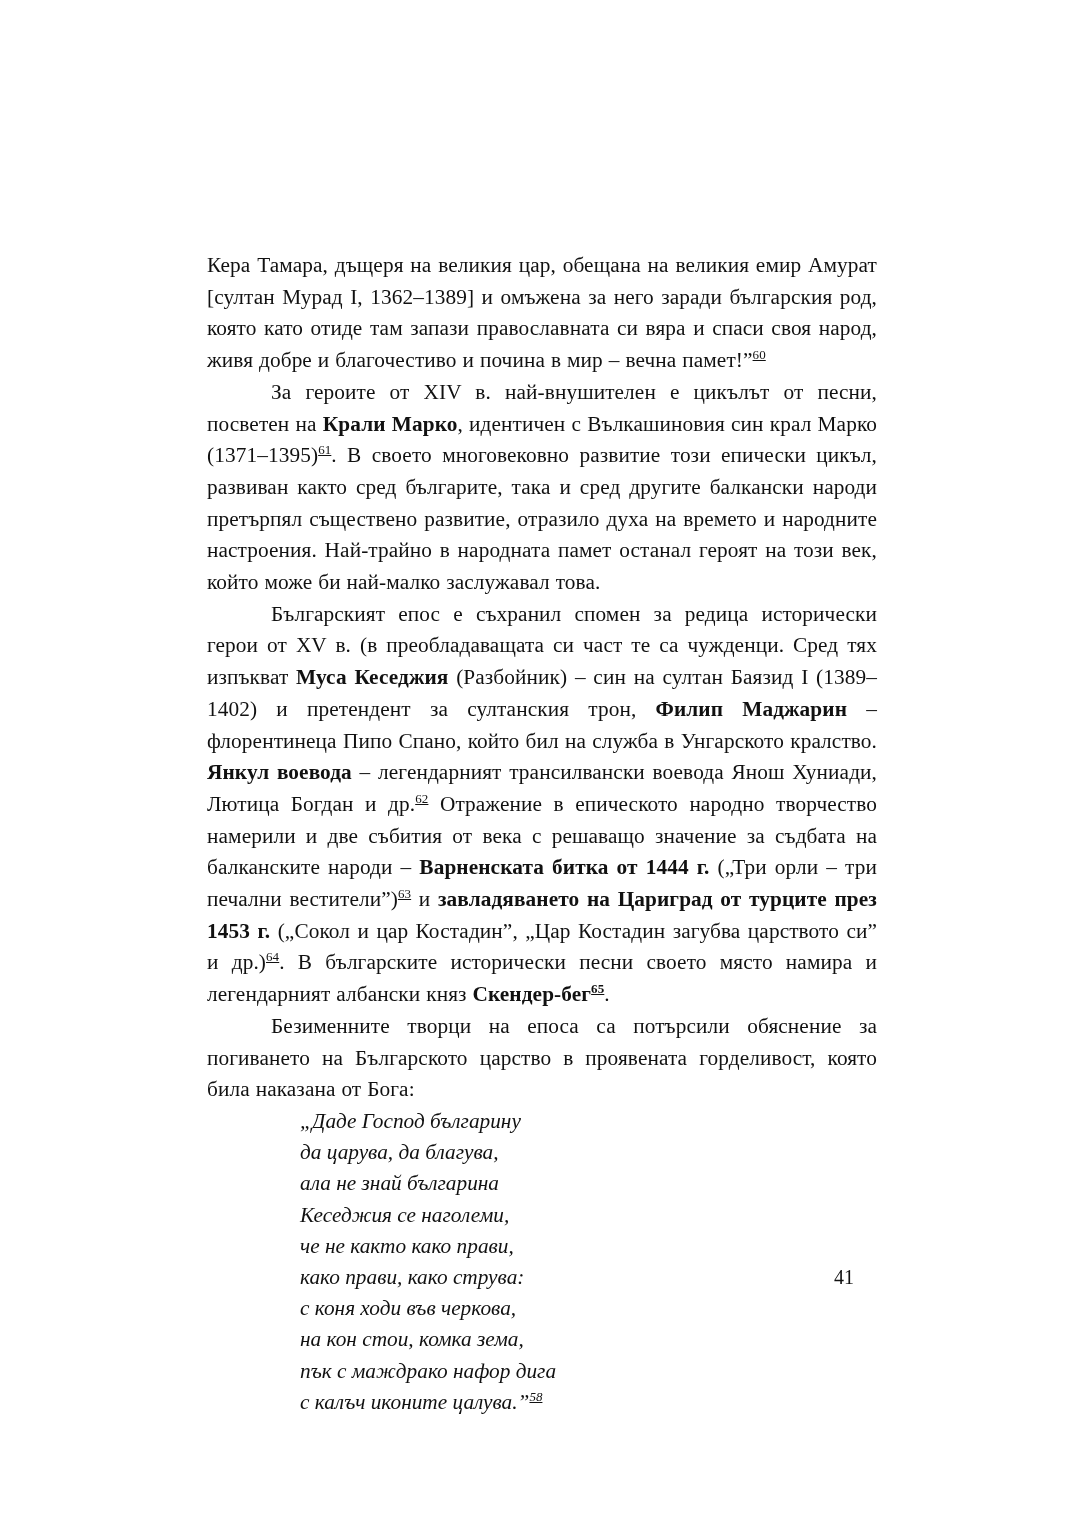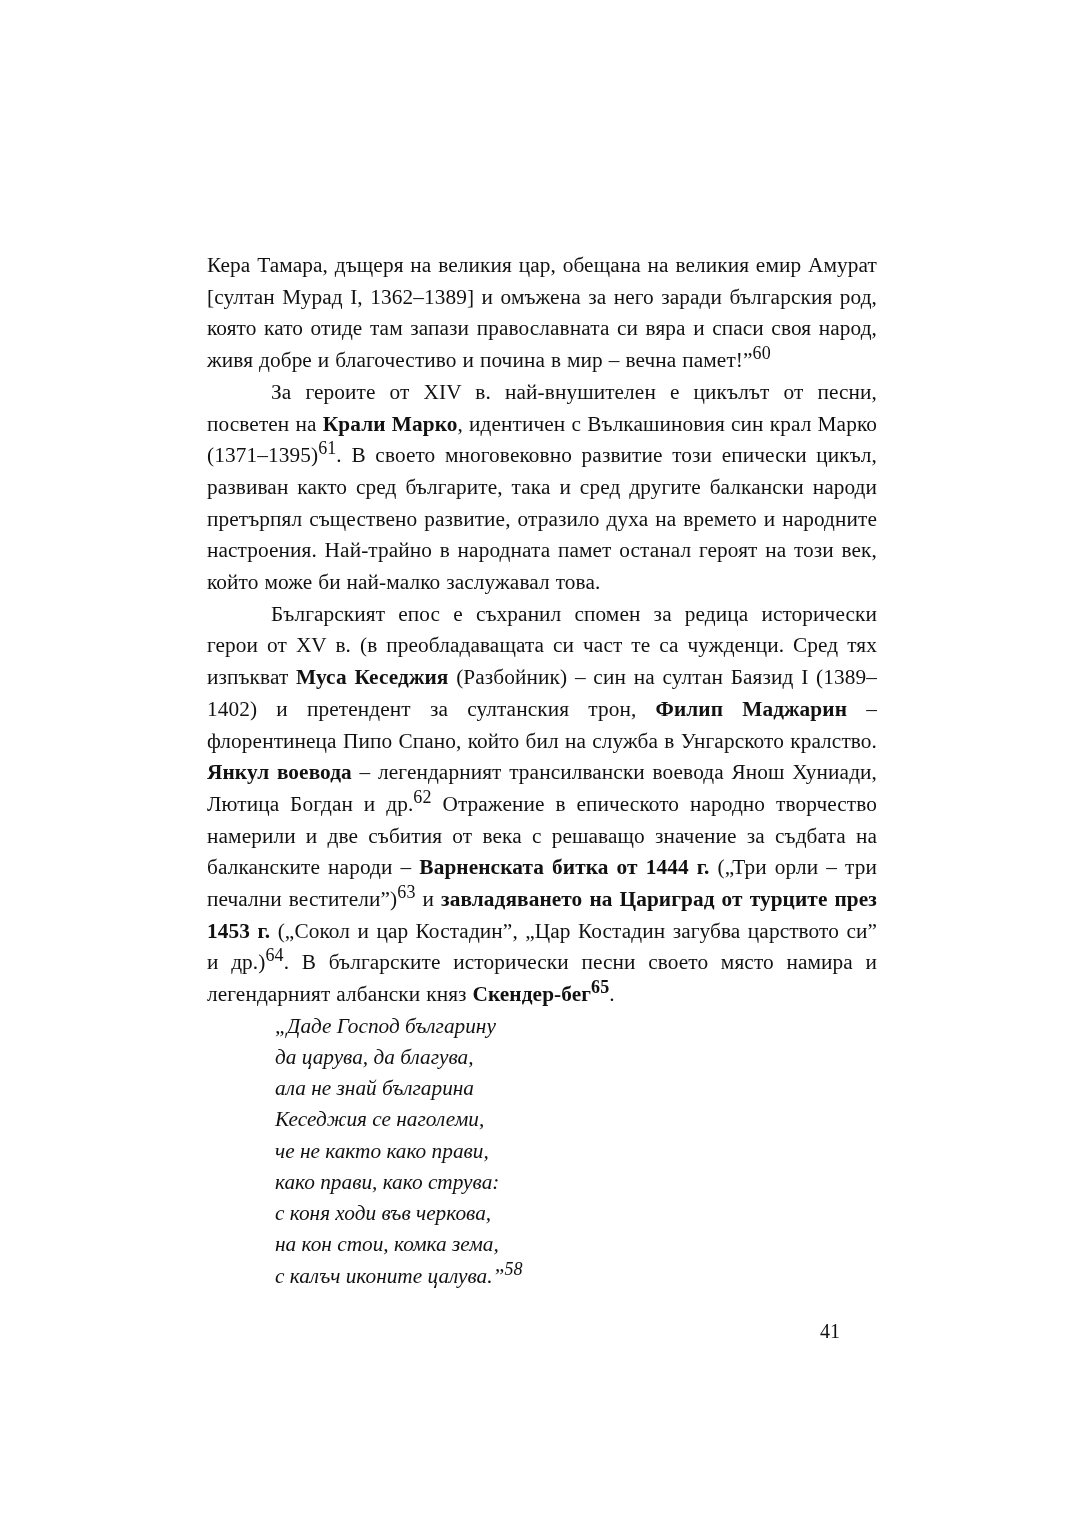--- a/index.html
+++ b/index.html
@@ -31,59 +31,62 @@
     letter-spacing: 0.1px;
     word-spacing: 0.5px;
   }
   .body-paragraph.indented {
     text-indent: 64px;
   }
   .body-paragraph b {
     font-weight: bold;
   }
   sup.footnote-ref {
-    font-size: 18px;
+    font-size: 13px;
     line-height: 0;
     vertical-align: super;
+    text-decoration: underline;
   }
   .poem-block {
-    margin: 0 0 0 68px;
+    margin: 0 0 0 93px;
     font-style: italic;
     font-size: 21.3px;
     line-height: 31.2px;
   }
   .poem-line {
     white-space: pre;
   }
   .page-number {
     position: absolute;
     left: 806px;
-    top: 1320px;
+    top: 1266px;
     width: 48px;
-    text-align: center;
+    text-align: right;
     font-size: 20px;
     color: #111111;
   }
 </style>
 </head>
 <body>
 
 <div class="page">
   <div class="text-column">
     <div id="paragraphs">
         <p class="body-paragraph">Кера Тамара, дъщеря на великия цар, обещана на великия емир Амурат [султан Мурад I, 1362–1389] и омъжена за него заради българския род, която като отиде там запази православната си вяра и спаси своя народ, живя добре и благочестиво и почина в мир – вечна памет!”<sup class="footnote-ref">60</sup></p>
         <p class="body-paragraph indented">За героите от XIV в. най-внушителен е цикълът от песни, посветен на <b>Крали Марко</b>, идентичен с Вълкашиновия син крал Марко (1371–1395)<sup class="footnote-ref">61</sup>. В своето многовековно развитие този епически цикъл, развиван както сред българите, така и сред другите балкански народи претърпял съществено развитие, отразило духа на времето и народните настроения. Най-трайно в народната памет останал героят на този век, който може би най-малко заслужавал това.</p>
         <p class="body-paragraph indented">Българският епос е съхранил спомен за редица исторически герои от XV в. (в преобладаващата си част те са чужденци. Сред тях изпъкват <b>Муса Кеседжия</b> (Разбойник) – син на султан Баязид I (1389–1402) и претендент за султанския трон, <b>Филип Маджарин</b> – флорентинеца Пипо Спано, който бил на служба в Унгарското кралство. <b>Янкул воевода</b> – легендарният трансилвански воевода Янош Хуниади, Лютица Богдан и др.<sup class="footnote-ref">62</sup> Отражение в епическото народно творчество намерили и две събития от века с решаващо значение за съдбата на балканските народи – <b>Варненската битка от 1444 г.</b> („Три орли – три печални вестители”)<sup class="footnote-ref">63</sup> и <b>завладяването на Цариград от турците през 1453 г.</b>  („Сокол и цар Костадин”, „Цар Костадин загубва царството си” и др.)<sup class="footnote-ref">64</sup>. В българските исторически песни своето място намира и легендарният албански княз <b>Скендер-бег</b><sup class="footnote-ref"><b>65</b></sup>.</p>
+        <p class="body-paragraph indented">Безименните творци на епоса са потърсили обяснение за погиването на Българското царство в проявената горделивост, която била наказана от Бога:</p>
       </div>
     <div id="poem" class="poem-block">
         <div class="poem-line">„Даде Господ българину</div>
         <div class="poem-line">да царува, да благува,</div>
         <div class="poem-line">ала не знай българина</div>
         <div class="poem-line">Кеседжия се наголеми,</div>
         <div class="poem-line">че не както како прави,</div>
         <div class="poem-line">како прави, како струва:</div>
         <div class="poem-line">с коня ходи във черкова,</div>
         <div class="poem-line">на кон стои, комка зема,</div>
+        <div class="poem-line">пък с маждрако нафор дига</div>
         <div class="poem-line">с калъч иконите цалува.”<sup class="footnote-ref">58</sup></div>
       </div>
   </div>
   <div class="page-number">41</div>
 </div>
 
 </body></html>

